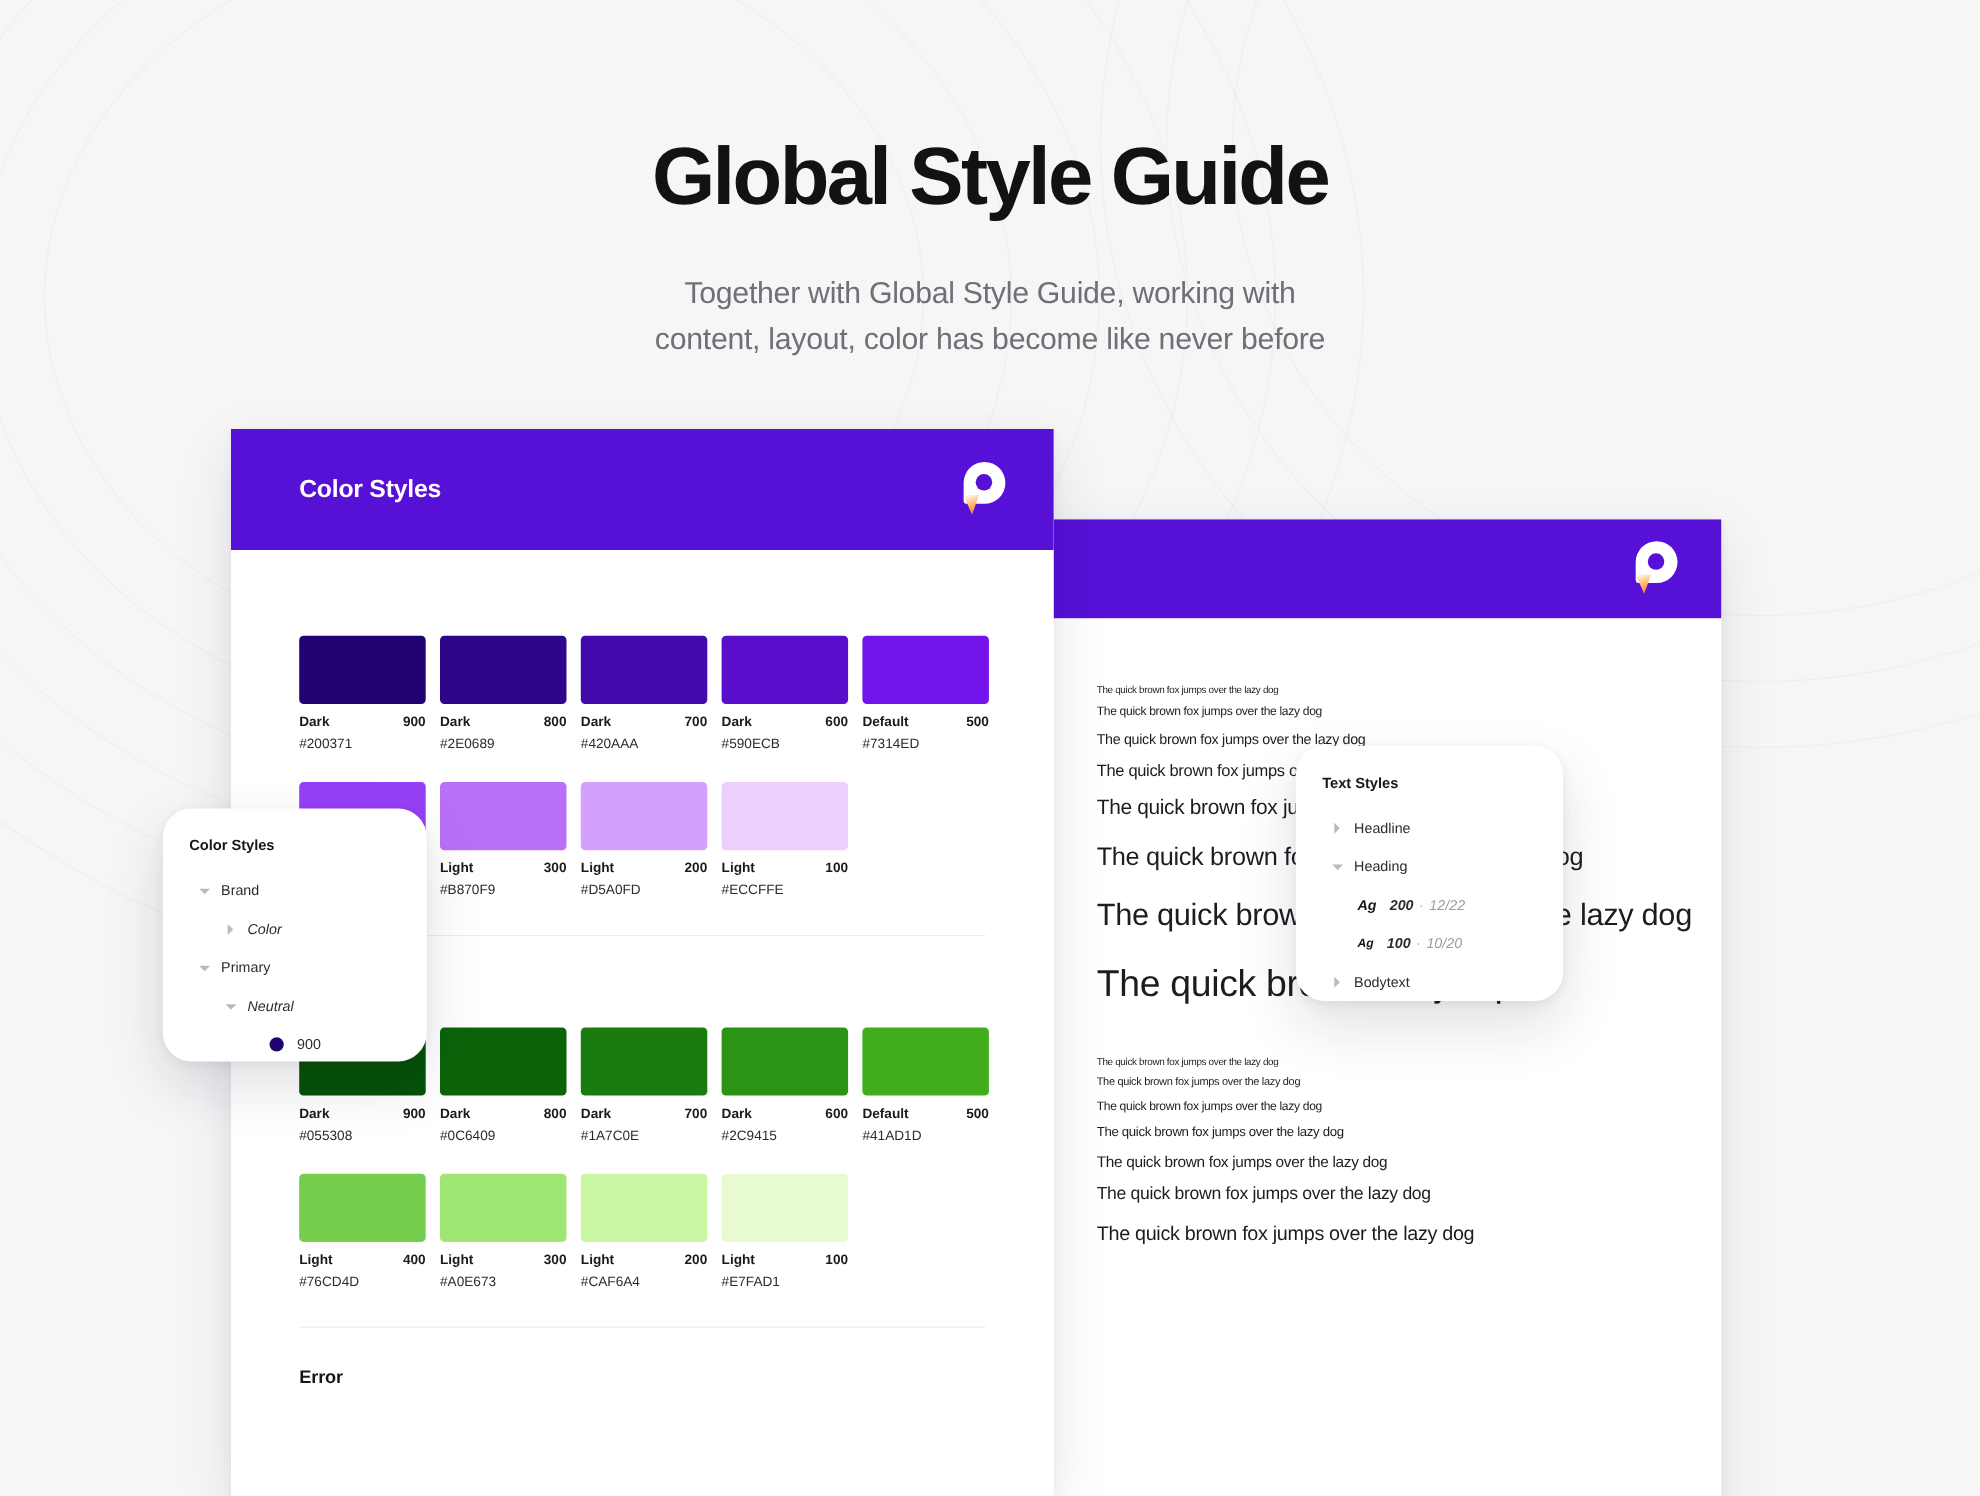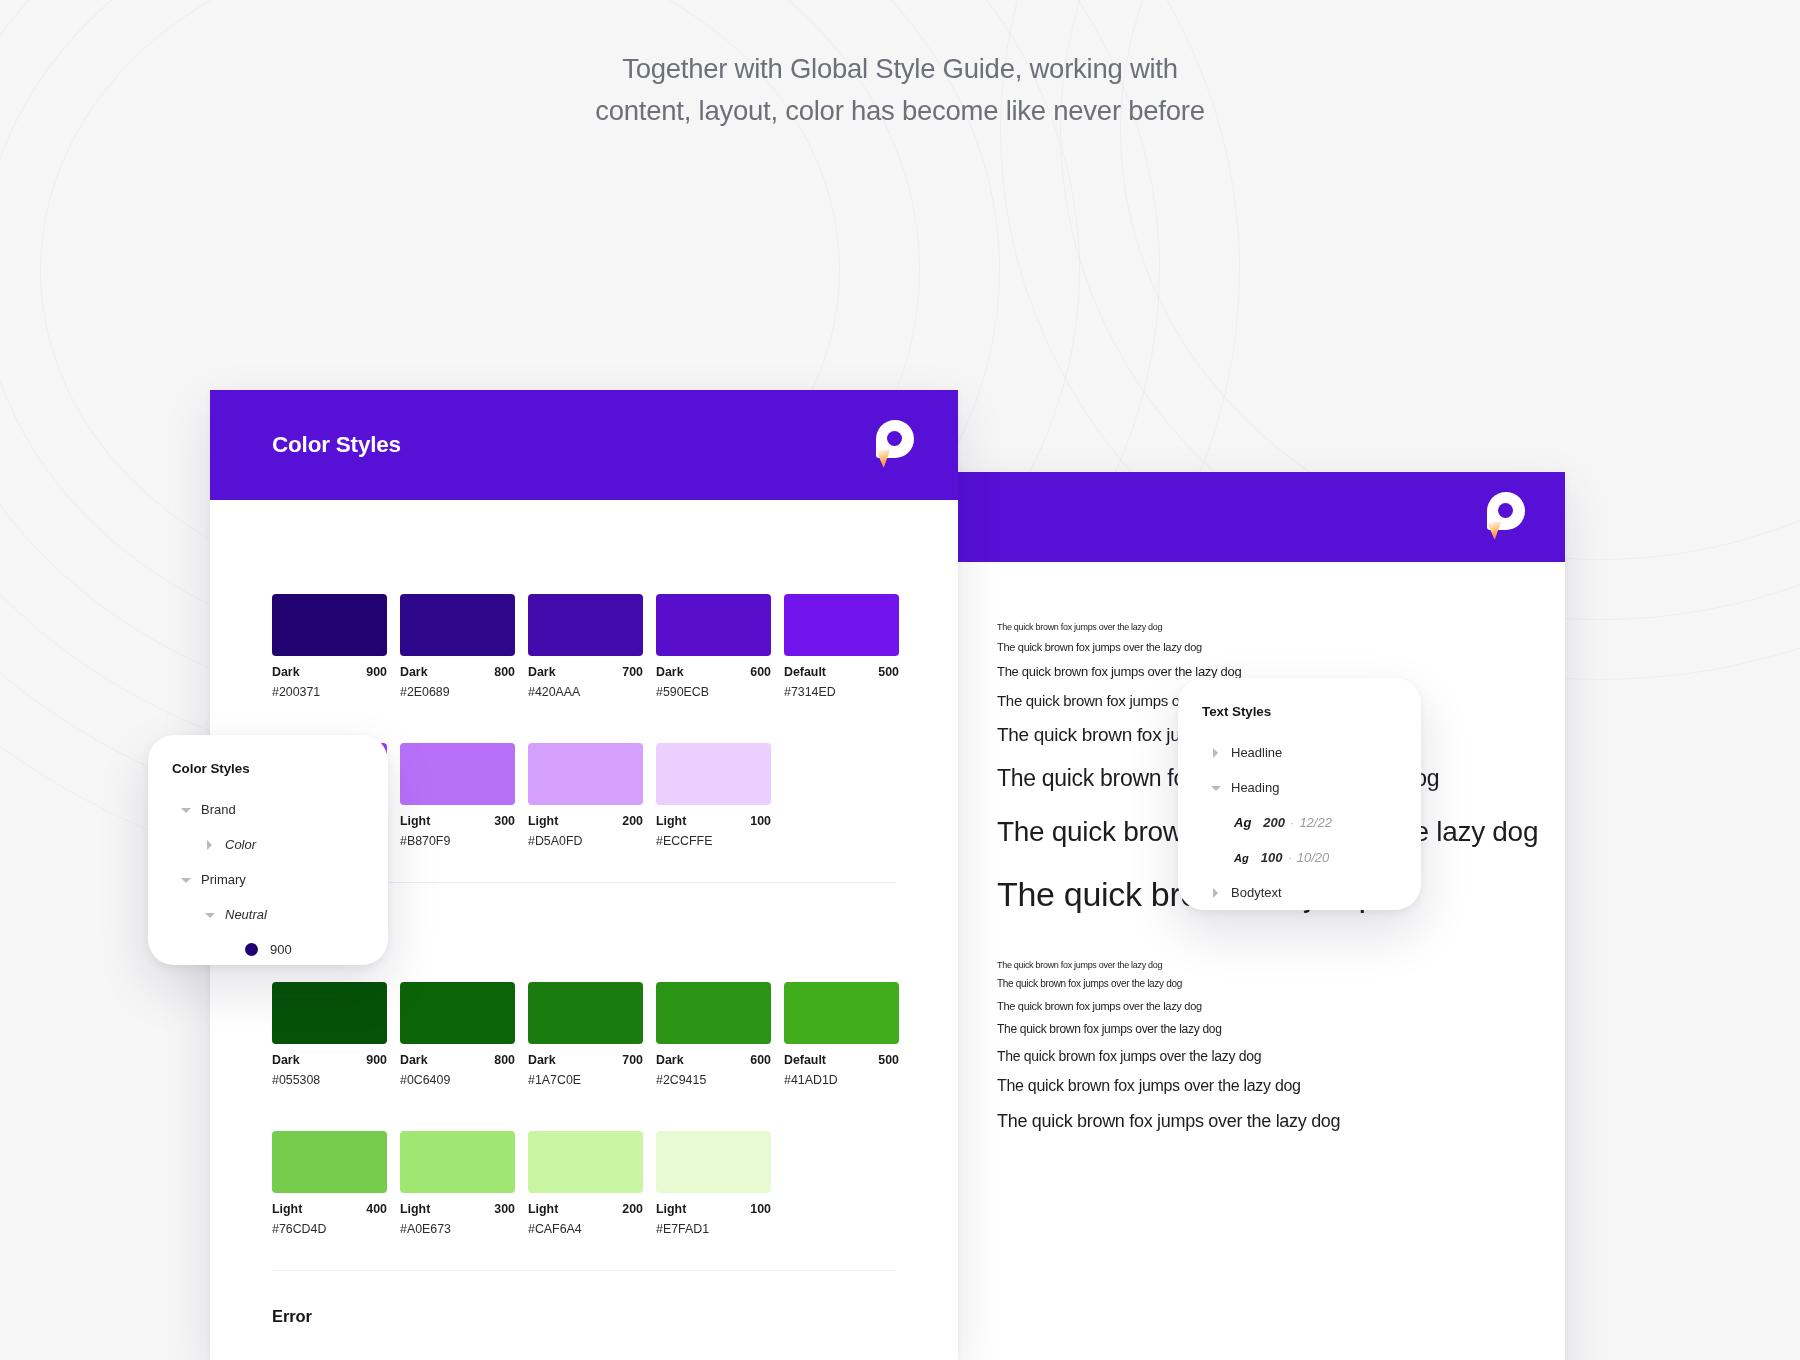--- a/index.html
+++ b/index.html
@@ -110,21 +110,21 @@
   .section-title {
     font-size: 16.5px;
     font-weight: 700;
     color: #161616;
     letter-spacing: -0.1px;
   }
   .swatch-grid {
     display: grid;
     grid-template-columns: repeat(5, 115px);
     gap: 12px 13px;
-    margin-top: 44px;
+    margin-top: 28px;
   }
   .swatch { width: 115px; }
   .swatch-chip {
     width: 115px; height: 62px;
     border-radius: 4px;
   }
   .swatch-meta {
     display: flex;
     justify-content: space-between;
     align-items: baseline;
@@ -250,20 +250,21 @@
     <div class="bg-swirl" style="left:-140px; top:-240px; width:1220px; height:1020px;"></div>
     <div class="bg-swirl" style="left:-80px;  top:-180px; width:1080px; height:900px;"></div>
     <div class="bg-swirl" style="left:-20px;  top:-120px; width:940px;  height:780px;"></div>
     <div class="bg-swirl" style="left:40px;   top:-60px;  width:800px;  height:660px;"></div>
     <div class="bg-swirl" style="left:1000px; top:-420px; width:1200px; height:1100px;"></div>
     <div class="bg-swirl" style="left:1060px; top:-360px; width:1080px; height:980px;"></div>
     <div class="bg-swirl" style="left:1120px; top:-300px; width:960px;  height:860px;"></div>
   </div>
 
   <div class="hero">
+    <h1 class="hero-title">Global Style Guide</h1>
     <div class="hero-sub">
       <div>Together with Global Style Guide, working with</div>
       <div>content, layout, color has become like never before</div>
     </div>
   </div>
 
   <div class="card" id="card-text">
     <div class="card-head">
       <span class="card-head-title"></span>
       <span class="logo-mark">

